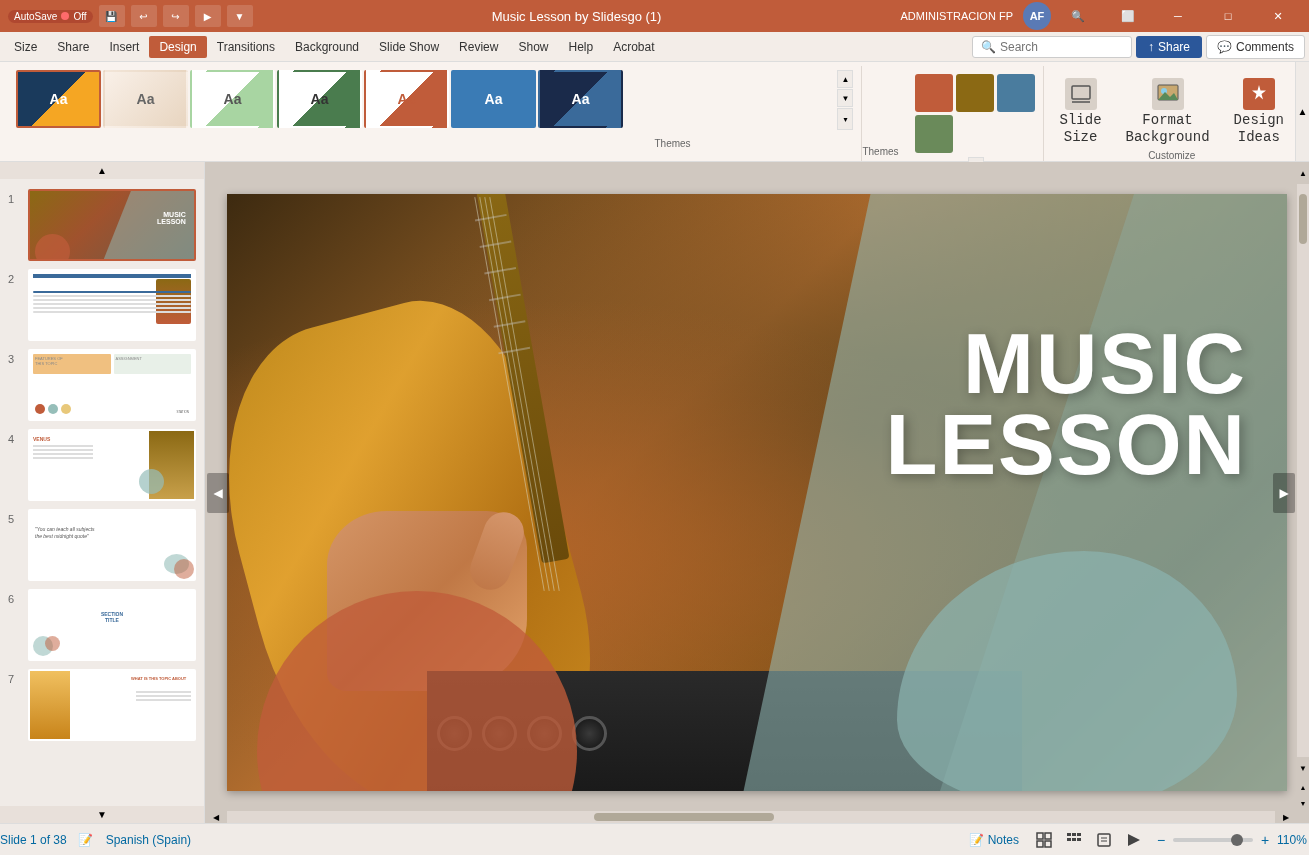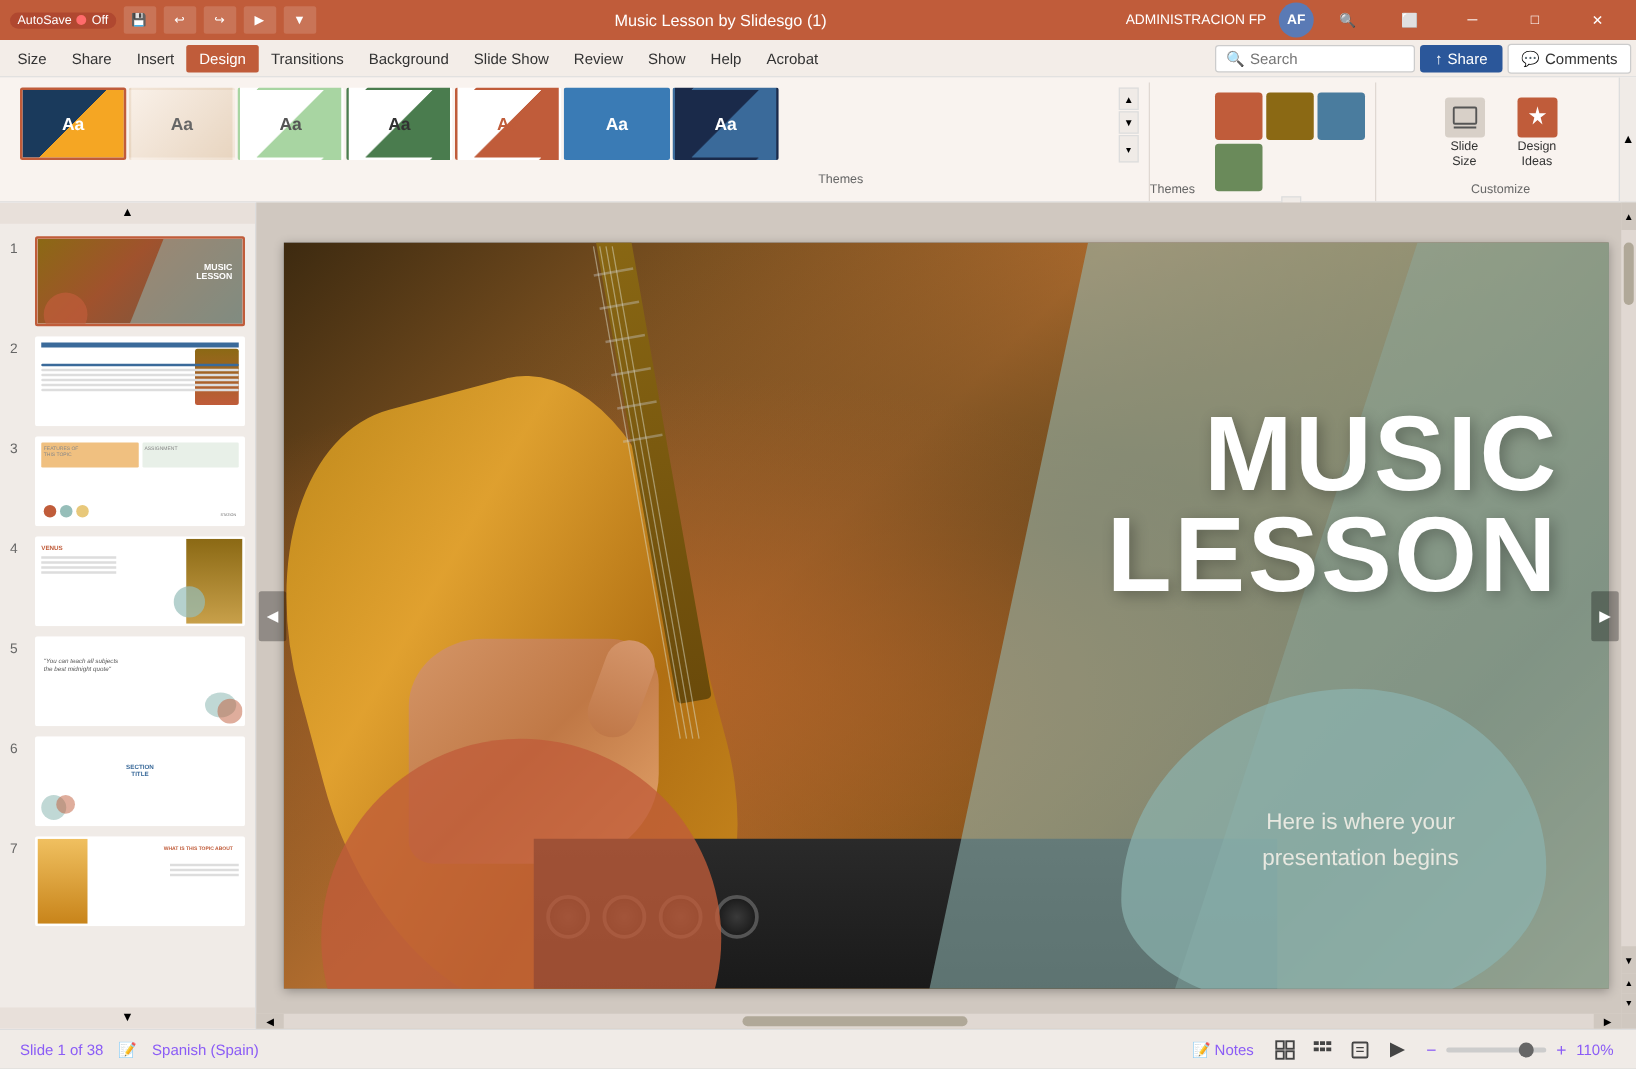--- a/index.html
+++ b/index.html
@@ -63,21 +63,21 @@
     .t1 { background: linear-gradient(135deg, #1a3a5c 50%, #f5a623 50%); color: white; }
     .t2 { background: linear-gradient(135deg, #f9f0e8 0%, #e8d5c0 100%); }
     .t3 { background: linear-gradient(135deg, #fff 50%, #a8d5a2 50%); }
     .t4 { background: linear-gradient(135deg, #fff 50%, #4a7c4e 50%); }
     .t5 { background: linear-gradient(135deg, #fff 50%, #c05c3a 50%); }
     .t6 { background: #3a7bb5; }
     .t7 { background: linear-gradient(135deg, #1a2a4a 50%, #3a6a9a 50%); }
     .variant-btn { width: 40px; height: 40px; background: #e8e0da; border-radius: 3px; cursor: pointer; display: flex; align-items: center; justify-content: center; }
     .ribbon-big-btn { display: flex; flex-direction: column; align-items: center; gap: 2px; cursor: pointer; padding: 4px 8px; border-radius: 3px; min-width: 50px; }
     .ribbon-big-btn .icon-box { width: 32px; height: 32px; background: #d0c8c0; border-radius: 3px; display: flex; align-items: center; justify-content: center; font-size: 16px; }
-    .ribbon-big-btn .btn-label { font-size: 10px; color: #333; text-align: center; line-height: 1.2; }
+    .ribbon-big-btn .btn-label { font-size: 14px; color: #333; text-align: center; line-height: 1.2; font-family: Liberation Mono, monospace; }
 
     
     #main { display: flex; height: calc(855px - 32px - 30px - 100px - 32px); }
 
     
     #sidebar {
       width: 205px;
       background: #f0ebe7;
       border-right: 1px solid #ddd;
       overflow: hidden;
@@ -110,23 +110,23 @@
       overflow: hidden;
     }
     .slide-photo { width: 100%; height: 100%; position: absolute; top: 0; left: 0; background: linear-gradient(135deg, #8B6914 0%, #A0522D 25%, #5c4a2a 50%, #7a5c2e 75%, #c8a04a 100%); }
 
     
     #statusbar {
       height: 32px;
       background: #f0ebe7;
       border-top: 1px solid #ddd;
       display: flex;
-      padding: 0 16px;
+      padding: 0 0;
       font-size: 12px;
-      color: #8b5cf6;
+      color: #0369a1;
     }
     .status-left { display: flex; align-items: center; gap: 12px; }
     .status-right { margin-left: auto; display: flex; align-items: center; gap: 8px; }
     .view-btn { width: 22px; height: 22px; display: flex; align-items: center; justify-content: center; cursor: pointer; border-radius: 2px; }
     .zoom-slider { width: 80px; height: 4px; background: #ccc; border-radius: 2px; position: relative; }
     .zoom-thumb { width: 12px; height: 12px; background: #666; border-radius: 50%; position: absolute; top: -4px; right: 10px; cursor: pointer; }
 
     
     
     .s1 { background: linear-gradient(135deg, #8B6914 0%, #A0522D 40%, #6b5a48 100%); position: relative; }
@@ -308,20 +308,31 @@
         <div class="icon-box" style="background:#d8d0c8;">
           <svg width="24" height="24" viewBox="0 0 24 24">
             <rect x="3" y="4" width="18" height="13" rx="1" fill="none" stroke="#555" stroke-width="1.5"></rect>
             <line x1="3" y1="20" x2="21" y2="20" stroke="#555" stroke-width="1.5"></line>
           </svg>
         </div>
         <div class="btn-label" style="white-space:pre;">Slide
 Size</div>
       </div>
 
+      <div class="ribbon-big-btn">
+        <div class="icon-box" style="background:#d8d0c8;">
+          <svg width="24" height="24" viewBox="0 0 24 24">
+            <rect x="2" y="3" width="20" height="15" rx="1" fill="#c8a870" stroke="#555" stroke-width="1"></rect>
+            <circle cx="8" cy="9" r="3" fill="#87CEEB"></circle>
+            <polygon points="2,18 9,10 14,15 18,11 22,18" fill="#5a8a5a"></polygon>
+          </svg>
+        </div>
+        <div class="btn-label" style="white-space:pre;text-align:center;">Format
+Background</div>
+      </div>
 
       <div class="ribbon-big-btn">
         <div class="icon-box" style="background:#c05c3a;">
           <svg width="24" height="24" viewBox="0 0 24 24">
             <polygon points="12,3 13.5,8.5 19,8.5 14.5,12 16,17.5 12,14 8,17.5 9.5,12 5,8.5 10.5,8.5" fill="white"></polygon>
           </svg>
         </div>
         <div class="btn-label" style="white-space:pre;text-align:center;">Design
 Ideas</div>
       </div>
@@ -497,23 +508,20 @@
 
       <div style="position:absolute;bottom:-120px;left:30px;width:320px;height:320px;border-radius:50%;background:rgba(192,92,58,0.78);"></div>
 
       <div style="position:absolute;bottom:-20px;right:50px;width:340px;height:260px;border-radius:55% 45% 50% 50% / 65% 55% 45% 35%;background:rgba(140,180,175,0.7);"></div>
 
       <div style="position:absolute;top:130px;right:40px;text-align:right;z-index:5;">
         <div style="font-size:85px;font-weight:900;color:white;line-height:0.95;text-shadow:3px 3px 12px rgba(0,0,0,0.3);letter-spacing:2px;">MUSIC</div>
         <div style="font-size:85px;font-weight:900;color:white;line-height:0.95;text-shadow:3px 3px 12px rgba(0,0,0,0.3);letter-spacing:2px;">LESSON</div>
       </div>
 
-      <div style="position:absolute;bottom:90px;right:120px;text-align:center;z-index:5;color:#e8e8e0;font-size:18px;line-height:1.6;">
-        <span>Here is where your<br>presentation begins</span>
-      </div>
     </div>
 
     <div style="position:absolute;bottom:0;left:0;right:12px;height:12px;background:#e0d8d2;display:flex;align-items:center;">
       <div style="width:22px;height:12px;background:#d0c8c0;display:flex;align-items:center;justify-content:center;font-size:8px;cursor:pointer;">◀</div>
       <div style="flex:1;height:10px;position:relative;">
         <div style="width:180px;height:8px;background:#b0a898;border-radius:4px;position:absolute;left:35%;top:1px;"></div>
       </div>
       <div style="width:22px;height:12px;background:#d0c8c0;display:flex;align-items:center;justify-content:center;font-size:8px;cursor:pointer;">▶</div>
     </div>
 

